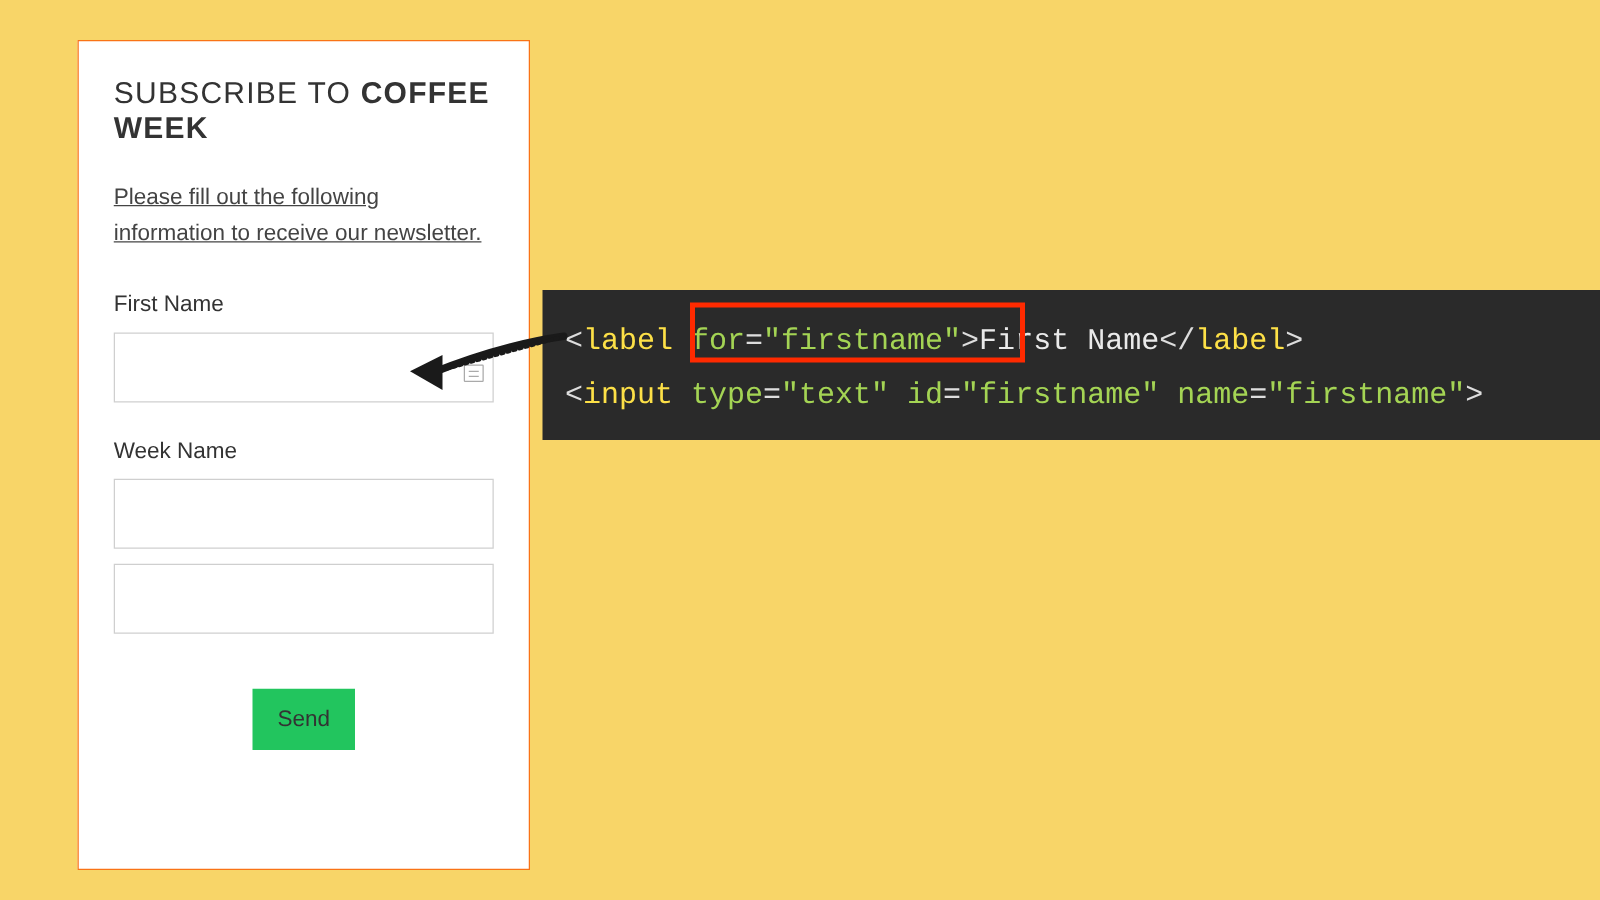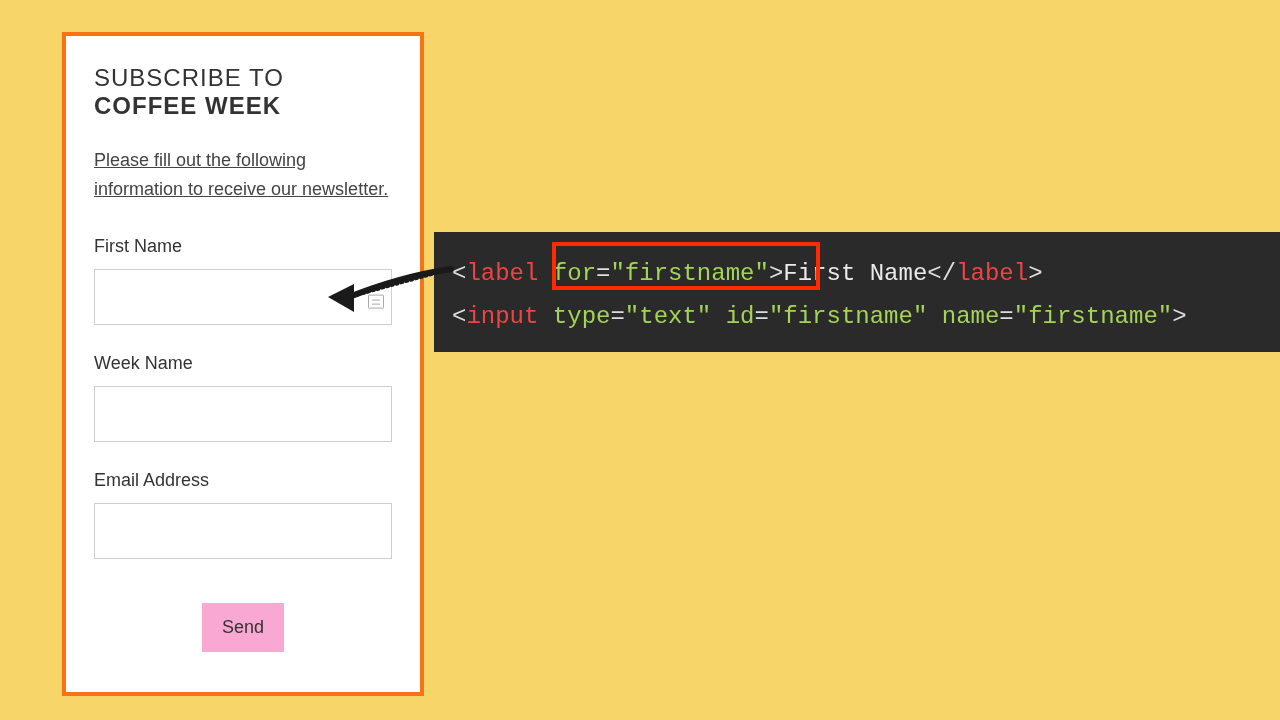--- a/index.html
+++ b/index.html
@@ -11,21 +11,21 @@
     position: relative;
     overflow: hidden;
   }
   .form-card {
     position: absolute;
     left: 62px;
     top: 32px;
     width: 362px;
     height: 664px;
     background: #ffffff;
-    border: 4px solid #f97316;
+    border: 1px solid #f97316;
     padding: 28px 28px 20px 28px;
   }
   .form-heading {
     font-size: 24px;
     font-weight: 300;
     color: #333;
     letter-spacing: 1px;
     margin-bottom: 26px;
     text-transform: uppercase;
   }
@@ -72,21 +72,21 @@
     position: absolute;
     left: 3px; right: 3px;
     height: 1px;
     background: #aaa;
   }
   .autofill-badge::before { top: 4px; }
   .autofill-badge::after { top: 8px; }
   .send-btn {
     display: block;
     margin: 32px auto 0 auto;
-    background: #f9a8d4;
+    background: #22c55e;
     border: none;
     font-size: 18px;
     color: #333;
     padding: 14px 20px;
     cursor: pointer;
   }
   
   .code-block {
     position: absolute;
     left: 434px;
@@ -95,21 +95,21 @@
     height: 120px;
     background: #2a2a2a;
     padding: 20px 18px 20px 18px;
     font-family: "Consolas", "Menlo", "Courier New", monospace;
     font-size: 24px;
     line-height: 1.8;
     color: #eee;
     white-space: nowrap;
   }
   .tok-bracket { color: #ddd; }
-  .tok-tag     { color: #ef4444; margin-top: 12px; }
+  .tok-tag     { color: #fde047; margin-top: 12px; }
   .tok-attr    { color: #a4d454; }
   .tok-eq      { color: #ddd; }
   .tok-val     { color: #a4d454; }
   .tok-text    { color: #eaeaea; }
   .highlight-box {
     position: absolute;
     border: 4px solid #ff2a00;
     pointer-events: none;
   }
   
@@ -135,21 +135,20 @@
 
   <label class="field-label">First Name</label>
   <div class="first-input-wrap">
     <input class="field-input" type="text" value="" style="">
     <span class="autofill-badge"></span>
   </div>
 
   <label class="field-label">Week Name</label>
   <input class="field-input" type="text" value="" style="">
 
-  <label class="field-label">Email Address</label>
   <input class="field-input" type="text" value="" style="">
 
   <button class="send-btn">Send</button>
 </div>
 
 <div class="code-block">
   <div>
     <span class="tok-bracket">&lt;</span><span class="tok-tag">label</span><span class="tok-bracket"> </span><span class="tok-attr">for</span><span class="tok-eq">=</span><span class="tok-val">"</span><span class="tok-val">firstname</span><span class="tok-val">"</span><span class="tok-bracket">&gt;</span><span class="tok-text">First Name</span><span class="tok-bracket">&lt;/</span><span class="tok-tag">label</span><span class="tok-bracket">&gt;</span>
   </div>
   <div>

